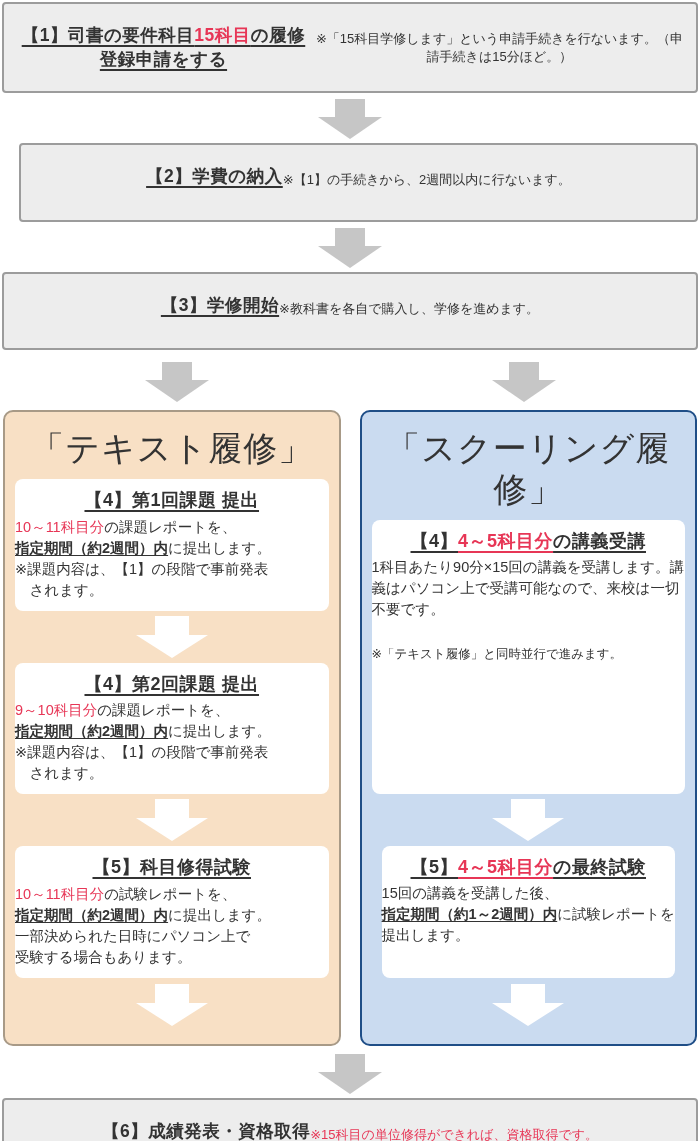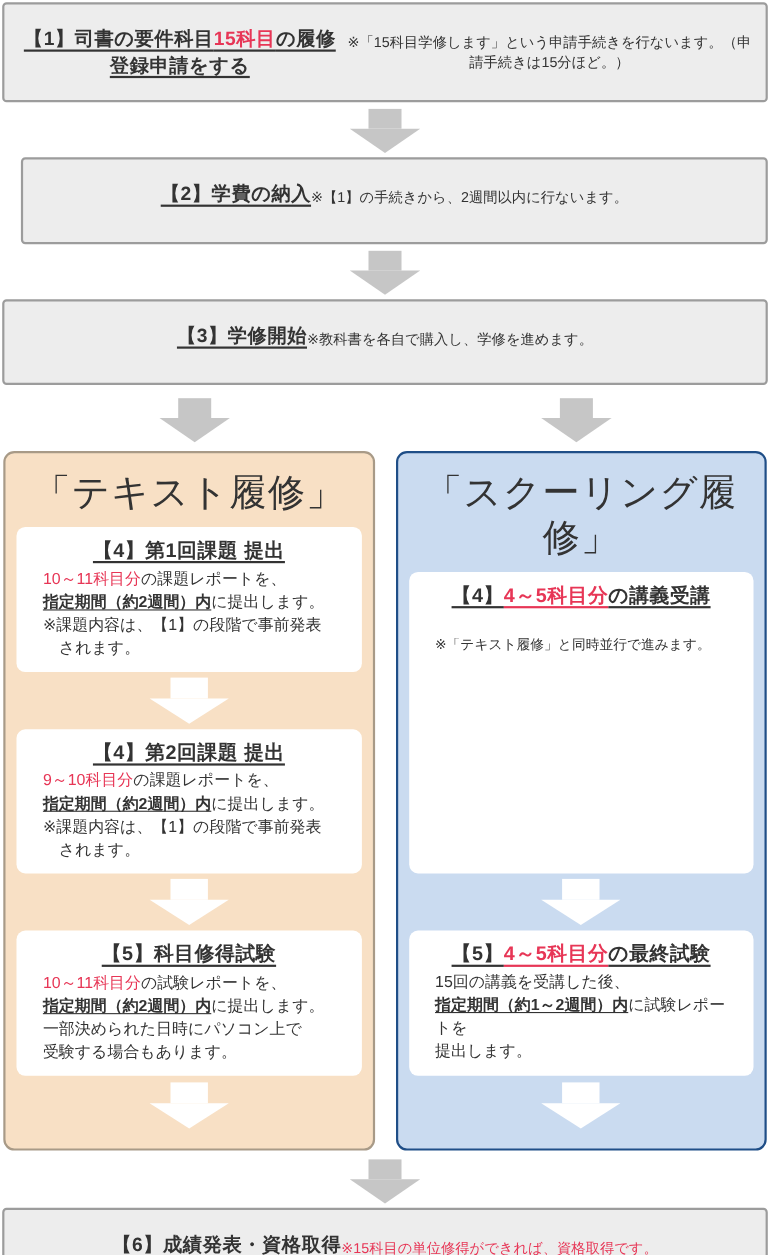--- a/index.html
+++ b/index.html
@@ -52,25 +52,25 @@
   .arr-gray::after{border-width:22px 32px 0 32px;border-top-color:var(--gray-arrow);}
   .arr-white{width:34px;height:19px;background:#ffffff;}
   .arr-white::after{border-width:23px 36px 0 36px;border-top-color:#ffffff;}
   .twin-arrows{display:flex;margin:12px 3px 8px;height:40px;}
   .twin-arrows .half{flex:1;display:flex;justify-content:center;}
 
   
   .columns{display:flex;gap:19px;margin:0 3px;align-items:stretch;}
   .col{flex:1;border-radius:10px;padding:10px;display:flex;flex-direction:column;}
   .col-text{background:var(--peach-fill);border:2px solid var(--peach-border);}
-  .col-school{background:var(--blue-fill);border:2px solid var(--blue-border);}
+  .col-school{background:var(--blue-fill);border:2px solid var(--blue-border);align-items:center;}
   .col-header{margin:6px 0 10px;text-align:center;font-size:34px;font-weight:normal;
     letter-spacing:1px;line-height:1.2;}
 
-  .white-box{background:#ffffff;border-radius:8px;padding:9px 24px 10px;}
+  .white-box{background:#ffffff;border-radius:8px;padding:9px 0 10px;}
   .w-title{margin:1px 0 5px;text-align:center;font-size:18px;font-weight:bold;
     letter-spacing:.5px;line-height:1.25;}
   .w-body{margin:2px 0 0;font-size:14.5px;line-height:1.45;}
   .w-note{margin:26px 0 0;font-size:12.5px;line-height:1.4;}
   .box-grow{flex:1;}
   .minh-132{min-height:132px;}
   .col .arrow-row{margin:5px 0;}
   .col .arrow-row.bottom{margin:6px 0 8px;}
 
   
@@ -147,20 +147,21 @@
       <div class="arrow-row tall bottom">
         <div class="arr arr-white"></div>
       </div>
     </section>
 
     <section class="col col-school">
       <h2 class="col-header">「スクーリング履修」</h2>
 
       <div class="white-box box-grow">
         <h3 class="w-title"><span class="seg-u">【4】</span><span class="seg-u-red">4～5科目分</span><span class="seg-u">の講義受講</span></h3>
+        <p class="w-body"><span>1科目あたり90分×15回の講義を受講します。講義はパソコン上で受講可能なので、来校は一切不要です。</span></p>
         <p class="w-note">※「テキスト履修」と同時並行で進みます。</p>
       </div>
 
       <div class="arrow-row tall">
         <div class="arr arr-white"></div>
       </div>
 
       <div class="white-box minh-132">
         <h3 class="w-title"><span class="seg-u">【5】</span><span class="seg-u-red">4～5科目分</span><span class="seg-u">の最終試験</span></h3>
         <p class="w-body"><span>15回の講義を受講した後、</span><br><span class="seg-bu">指定期間（約1～2週間）内</span><span>に試験レポートを</span><br><span>提出します。</span></p>

